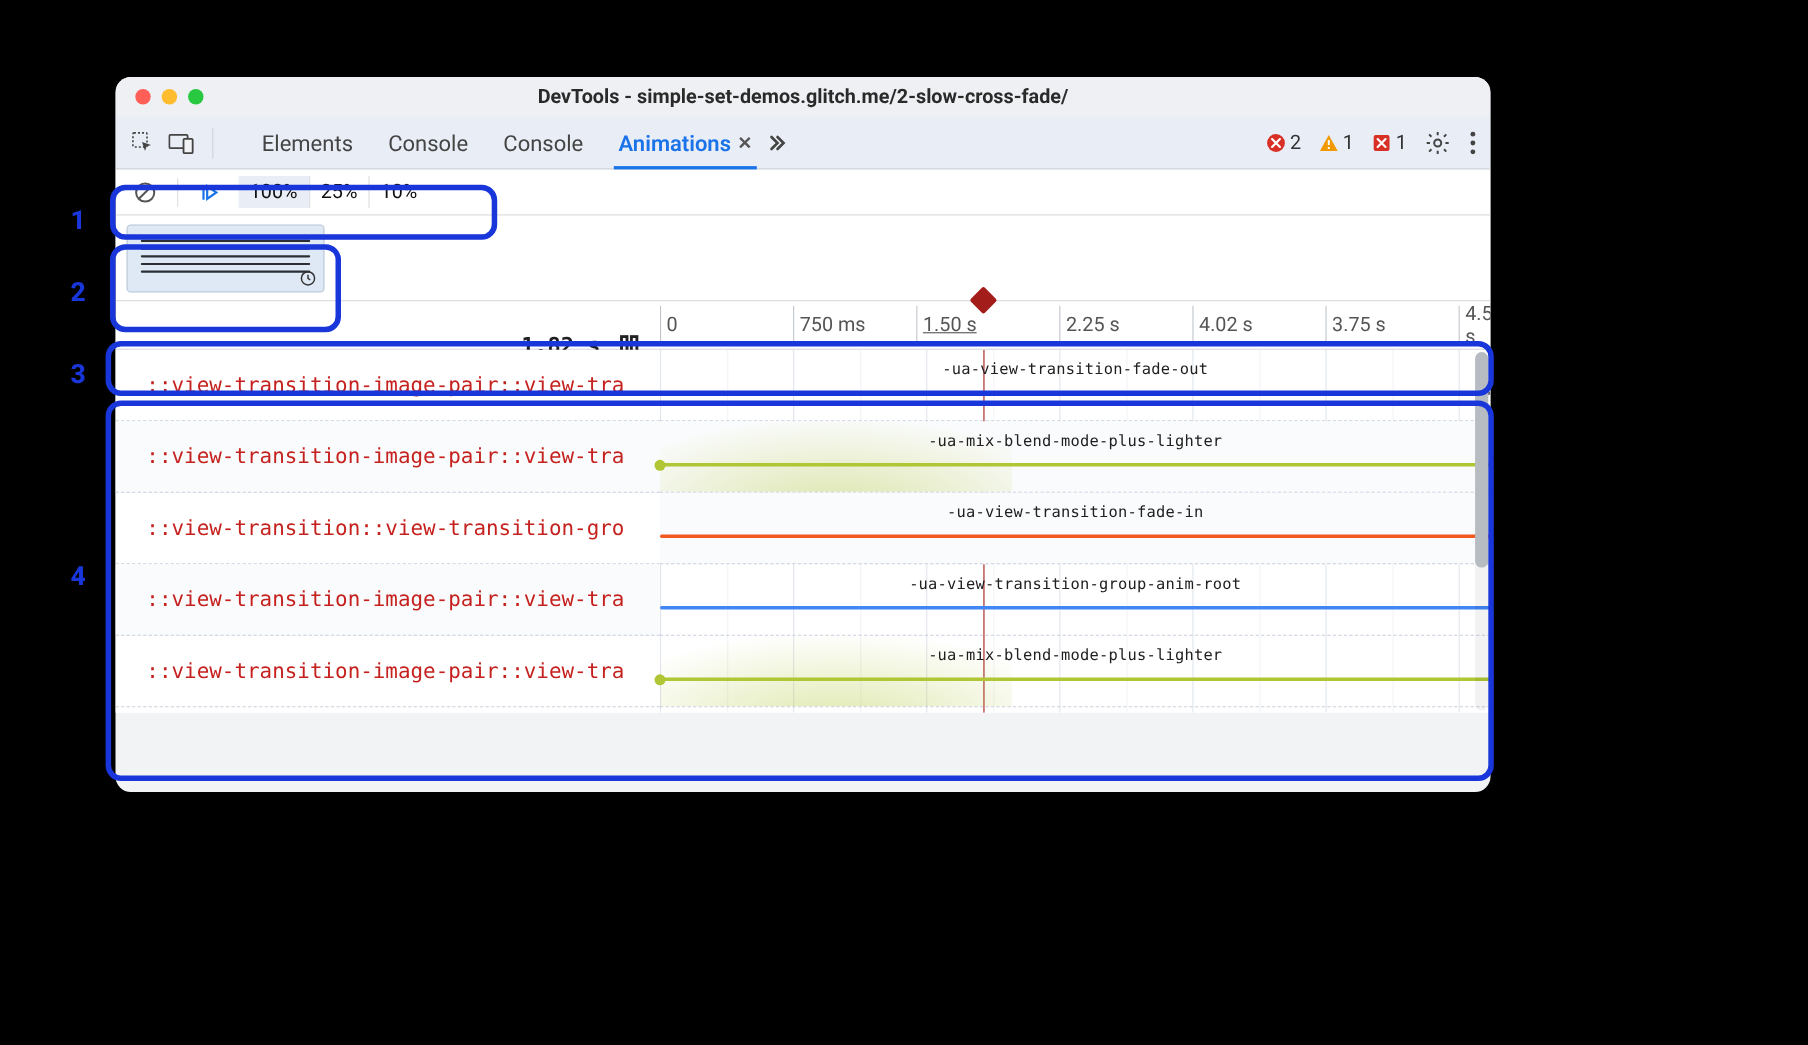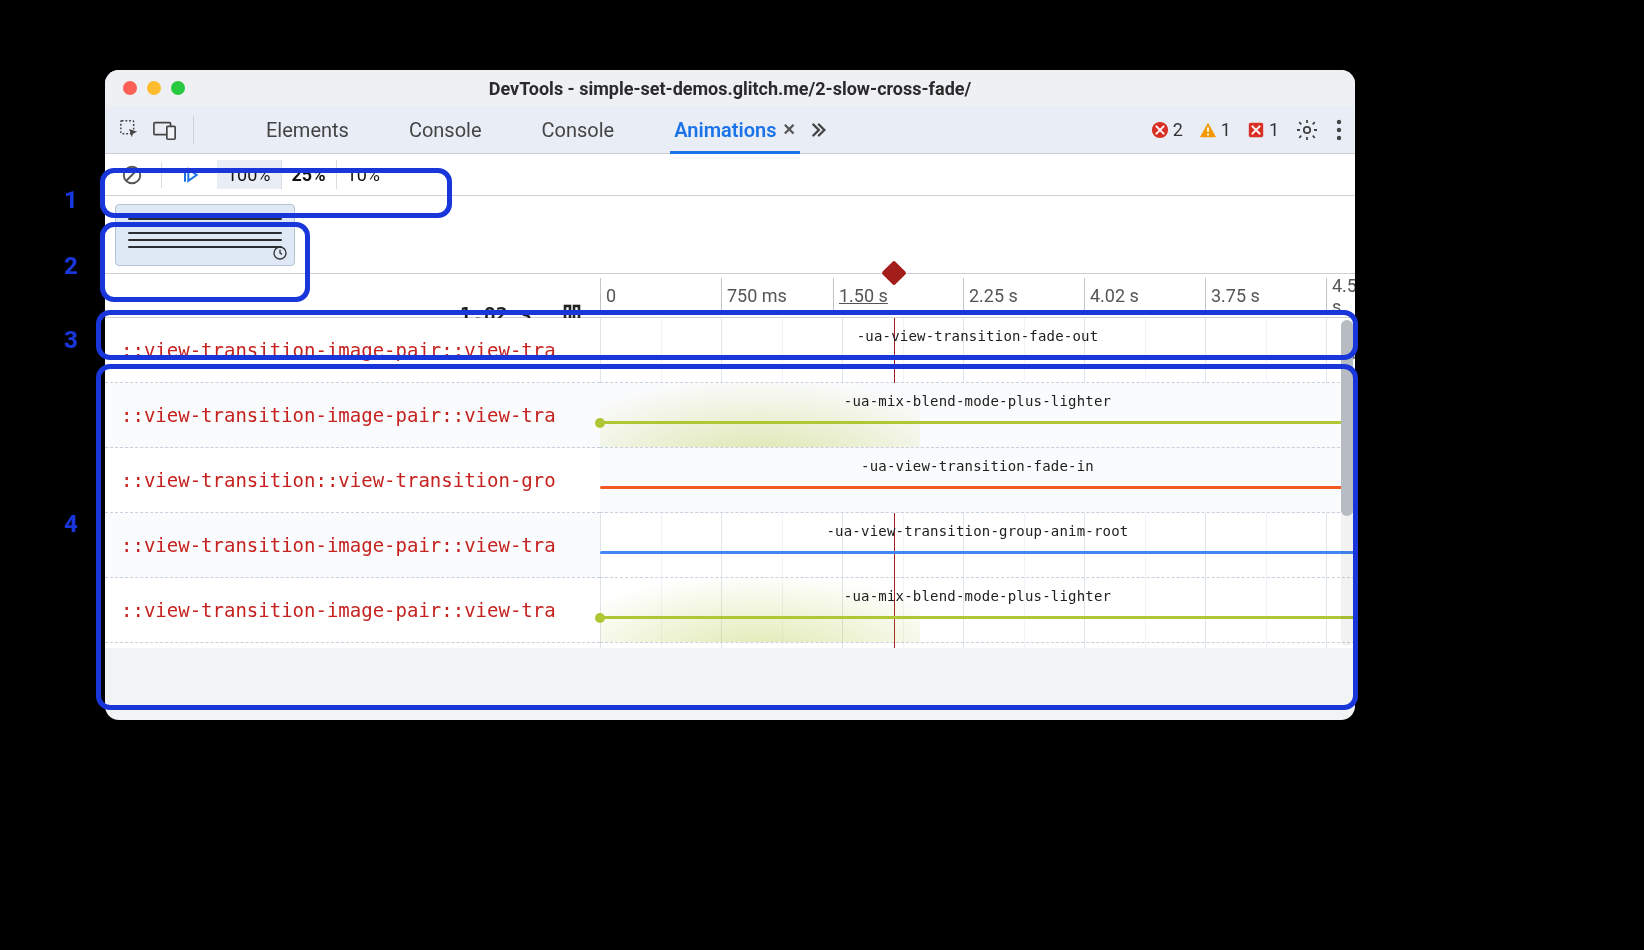--- a/index.html
+++ b/index.html
@@ -43,21 +43,21 @@
   .dot.y{background:#febc2e;}
   .dot.g{background:#28c840;}
   .title{position:absolute;left:0;right:0;text-align:center;font-size:18px;font-weight:700;color:#2a2a2a;}
   
   .tabstrip{
     height:48px;background:var(--light);display:flex;align-items:center;
     border-bottom:1px solid var(--border);padding:0 8px;gap:16px;position:relative;
   }
   .tool-icons{display:flex;align-items:center;gap:12px;padding:0 6px;}
   .tabs{display:flex;align-items:center;gap:32px;margin-left:18px;}
-  .tab{font-size:20px;color:#444;position:relative;display:flex;align-items:center;gap:6px;margin-left:28px;}
+  .tab{font-size:20px;color:#444;position:relative;display:flex;align-items:center;gap:6px;}
   .tab.active{color:var(--tab-active);font-weight:600;}
   .tab.active::after{content:"";position:absolute;left:-4px;right:-4px;bottom:-12px;height:3px;background:var(--tab-active);}
   .tab .close{font-size:16px;color:#555;}
   .status{position:absolute;right:12px;display:flex;align-items:center;gap:16px;}
   .badge{display:flex;align-items:center;gap:4px;font-size:18px;color:#333;}
   .ic{display:inline-flex;align-items:center;justify-content:center;}
   
   .speedbar{height:42px;background:var(--panel);border-bottom:1px solid var(--border);display:flex;align-items:center;padding:0 10px;gap:6px;}
   .speedbar .sep{width:1px;height:26px;background:#dadde1;margin:0 6px;}
   .speed-btn{font-size:18px;padding:4px 10px;border-radius:0;color:#111;}
@@ -68,21 +68,21 @@
     width:180px;height:62px;background:#dfe9f6;border:1px solid #b6c3d4;border-radius:4px;
     position:relative;padding:8px 12px;
   }
   .group-tile .line{height:2px;background:#2a2e33;margin:5px 0;border-radius:1px;}
   .group-tile .clock{position:absolute;right:6px;bottom:4px;}
   
   .ruler{
     height:44px;background:var(--panel);border-bottom:1px solid var(--border);
     display:flex;align-items:center;position:relative;
   }
-  .ruler-left{width:495px;display:flex;align-items:center;justify-content:flex-end;gap:30px;padding-right:18px;margin-top:36px;}
+  .ruler-left{width:495px;display:flex;align-items:center;justify-content:flex-end;gap:16px;padding-right:18px;margin-top:36px;}
   .ruler-time{font-size:20px;font-family:ui-monospace,Menlo,Consolas,monospace;font-weight:600;}
   .ruler-right{flex:1;position:relative;height:100%;}
   .tick{position:absolute;top:0;height:100%;display:flex;align-items:center;font-size:18px;color:#555;}
   .tick::before{content:"";position:absolute;left:0;top:4px;bottom:4px;width:1px;background:#c0c5cc;}
   .tick span{margin-left:6px;}
   .playhead-marker{
     position:absolute;top:-10px;width:18px;height:18px;background:var(--playhead);
     transform:translateX(-50%) rotate(45deg);border-radius:2px;
   }
   
@@ -90,21 +90,21 @@
     position:relative;background:var(--panel);height:330px;overflow:hidden;
   }
   .tracks-inner{position:relative;height:100%;width:100%;}
   .left-col{position:absolute;left:0;top:0;bottom:0;width:495px;background:#fff;}
   .right-col{position:absolute;left:495px;right:0;top:0;bottom:0;}
   .gridlines{position:absolute;inset:0;}
   .gridlines .vline{position:absolute;top:0;bottom:0;width:1px;background:var(--grid);}
   .row{height:65px;position:relative;border-bottom:1px dashed var(--dash);}
   .row.alt{background:#fafbfc;}
   .row-label{
-    position:absolute;left:16px;right:0;top:50%;transform:translateY(-50%);
+    position:absolute;left:28px;right:0;top:50%;transform:translateY(-50%);
     font-family:ui-monospace,Menlo,Consolas,monospace;font-size:19px;color:var(--selector);
     white-space:nowrap;overflow:hidden;
   }
   .anim-name{
     position:absolute;left:0;right:0;top:10px;text-align:center;
     font-family:ui-monospace,Menlo,Consolas,monospace;font-size:14px;color:#202020;
     white-space:nowrap;overflow:hidden;letter-spacing:0.2px;
   }
   .bar{position:absolute;left:0;right:0;height:3px;top:38px;border-radius:2px;}
   .bar.cap::after{
@@ -230,21 +230,21 @@
       </span>
       <span class="sep" data-interactable="false"></span>
       <span class="ic" data-interactable="true" style="padding:4px 6px;">
         <svg width="20" height="20" viewBox="0 0 24 24" fill="none" stroke="#1a73e8" stroke-width="2.4">
             <path d="M6 4 v16"></path>
             <path d="M10 5 L20 12 L10 19 Z" fill="none"></path>
           </svg>
       </span>
       <div id="speeds-container" style="display:flex;margin-left:4px;border:1px solid transparent;">
           <div class="speed-btn sel" data-interactable="true" style="border-left: none;">100%</div>
-          <div class="speed-btn" data-interactable="true" style="border-left: 1px solid rgb(218, 221, 225); font-weight: bold;">25%</div>
+          <div class="speed-btn" data-interactable="true" style="border-left: 1px solid rgb(218, 221, 225);">25%</div>
           <div class="speed-btn" data-interactable="true" style="border-left: 1px solid rgb(218, 221, 225);">10%</div>
         </div>
     </div>
 
     <div class="groups" data-interactable="false">
       <div class="group-tile" data-interactable="true">
         <div class="line"></div>
           <div class="line"></div>
           <div class="line"></div>
           <div class="line"></div>

